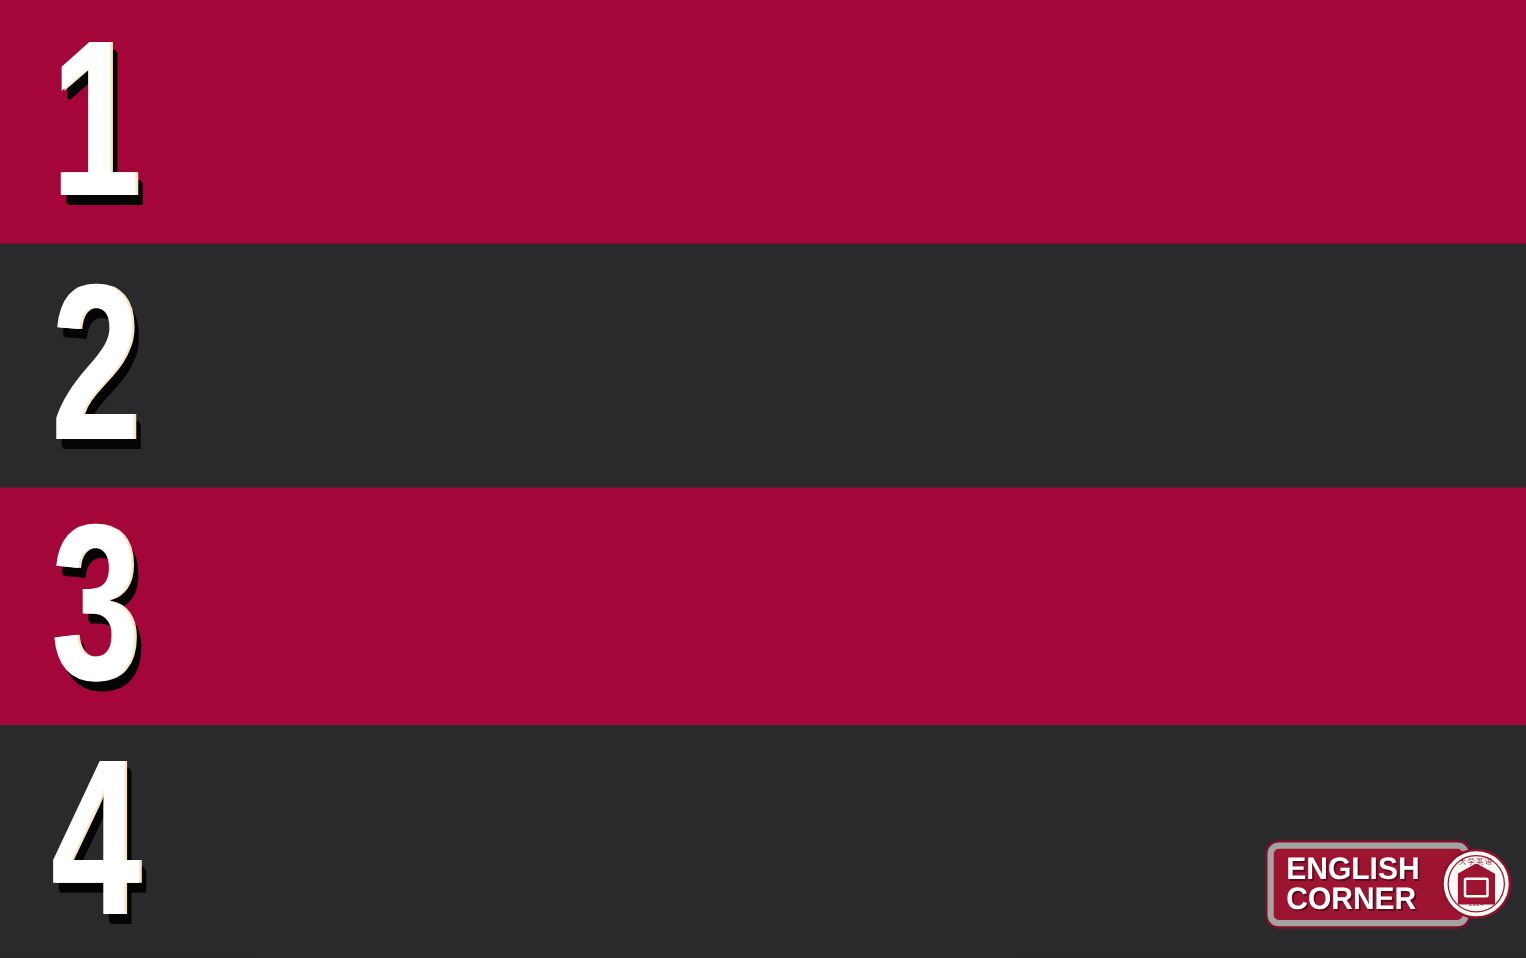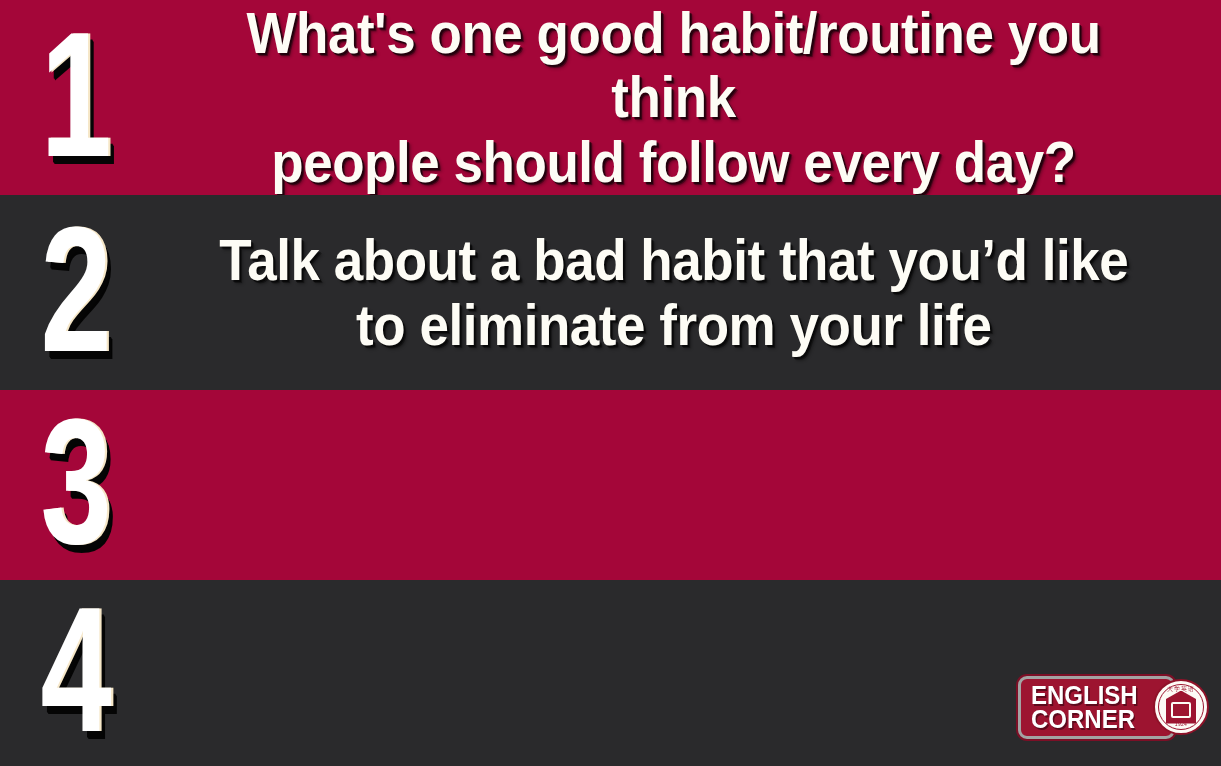--- a/index.html
+++ b/index.html
@@ -95,21 +95,21 @@
     bottom: 22px;
     width: 198px;
     height: 74px;
     display: flex;
     align-items: center;
     justify-content: flex-end;
   }
   .logo-badge {
     position: relative;
     background: #9d1430;
-    border: 3px solid #a3a3a3;
+    border: 5px solid #a3a3a3;
     border-radius: 9px;
     padding: 4px 30px 5px 10px;
     box-shadow: 0 0 0 2px #7c0f26;
     margin-right: -22px;
     z-index: 1;
   }
   .logo-line {
     font-family: "Liberation Sans", sans-serif;
     font-weight: 700;
     color: #ffffff;
@@ -187,33 +187,25 @@
 </style>
 </head>
 <body>
 
 <div id="poster">
 
   <div class="band b1 accent">
     <div class="num-col">
       <span class="num">1</span>
     </div>
-    <div class="q-col">
-      <span class="q-text">What's one good habit/routine you think
-people should follow every day?</span>
-    </div>
   </div>
 
   <div class="band b2 dark">
     <div class="num-col">
       <span class="num">2</span>
-    </div>
-    <div class="q-col">
-      <span class="q-text">Talk about a bad habit that you’d like
-to eliminate from your life</span>
     </div>
   </div>
 
   <div class="band b3 accent">
     <div class="num-col">
       <span class="num">3</span>
     </div>
   </div>
 
   <div class="band b4 dark">

